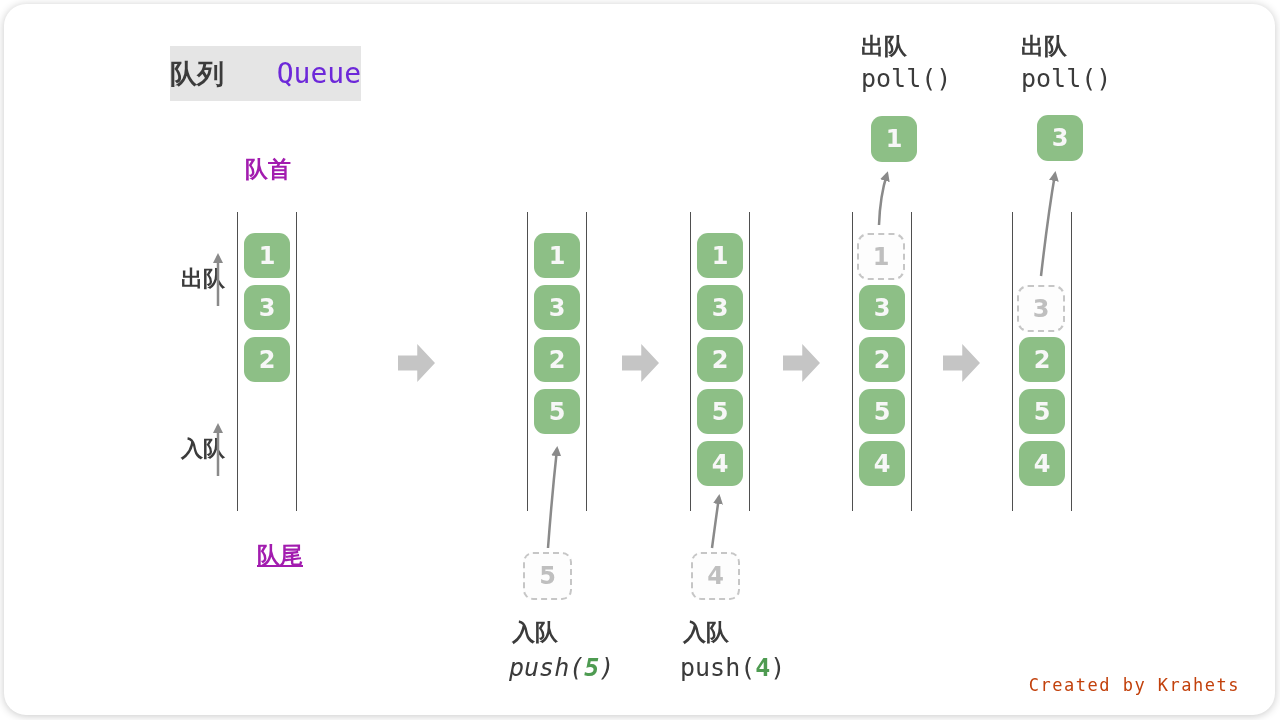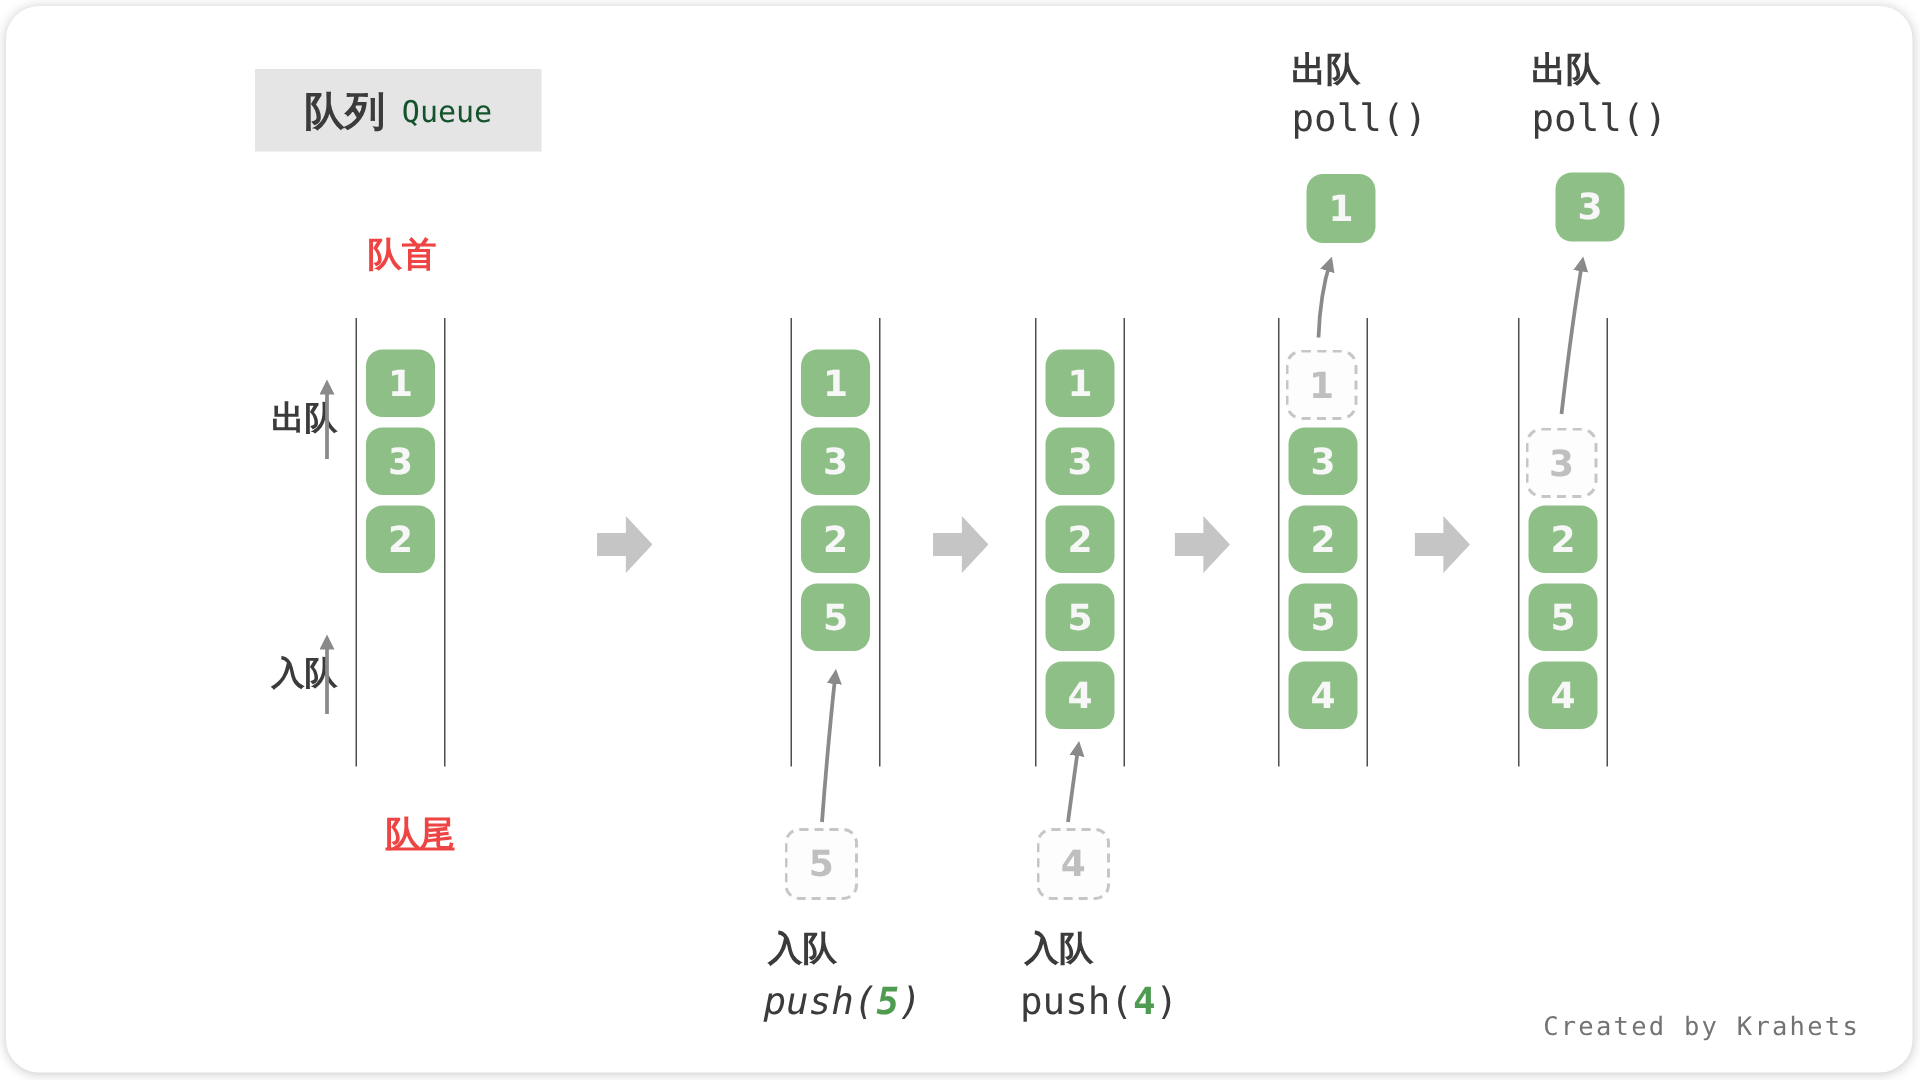--- a/index.html
+++ b/index.html
@@ -13,28 +13,28 @@
     position:absolute;left:4px;top:4px;width:1271px;height:711px;
     background:#ffffff;border-radius:22px;
     box-shadow:0 1px 8px rgba(0,0,0,0.22);
   }
   .mono{font-family:"DejaVu Sans Mono","Liberation Mono",monospace;}
 
   
   .badge{
     position:absolute;left:170px;top:46px;width:191px;height:55px;
     background:#e5e5e5;border-radius:0;
-    display:flex;align-items:center;justify-content:center;gap:11px;
+    display:flex;align-items:center;justify-content:space-between;gap:11px;
   }
   .badge .zh{font-size:27px;font-weight:700;color:#3b3b3b;}
-  .badge .en{font-size:20px;color:#14532d;}
+  .badge .en{font-size:28px;color:#6d28d9;}
 
   
   .abs{position:absolute;}
-  .front-rear{width:92px;text-align:center;font-size:23px;font-weight:700;color:#ef4444;}
+  .front-rear{width:92px;text-align:center;font-size:23px;font-weight:700;color:#a21caf;}
   .side-label{font-size:22px;font-weight:700;color:#3b3b3b;}
 
   
   .queue{
     position:absolute;top:212px;height:299px;width:58px;
     border-left:1.5px solid #4f4f4f;border-right:1.5px solid #4f4f4f;
   }
   .slot{
     position:absolute;left:6px;width:46px;height:45px;border-radius:11px;
     display:flex;align-items:center;justify-content:center;
@@ -69,21 +69,21 @@
   .block-arrow{
     position:absolute;top:344px;width:37px;height:38px;background:#c5c5c5;
     clip-path:polygon(0 30%,52% 30%,52% 0,100% 50%,52% 100%,52% 70%,0 70%);
   }
 
   .overlay{position:absolute;left:0;top:0;pointer-events:none;}
   .thin{stroke:#8a8a8a;stroke-width:2.5;fill:none;}
 
   .watermark{
     position:absolute;left:1000px;top:675px;width:240px;text-align:right;
-    font-size:17px;letter-spacing:1.5px;color:#737373;
+    font-size:17px;letter-spacing:1.5px;color:#c2410c;
     font-family:"DejaVu Sans Mono","Liberation Mono",monospace;
   }
 </style>
 </head>
 <body>
 
 <div class="card"></div>
 
 <div class="badge">
   <span class="zh">队列</span>

